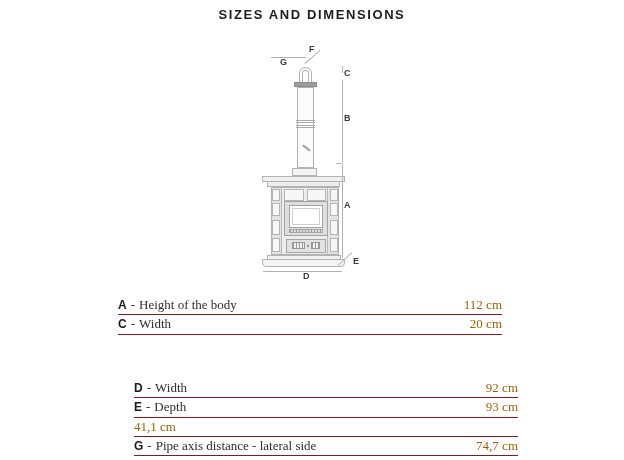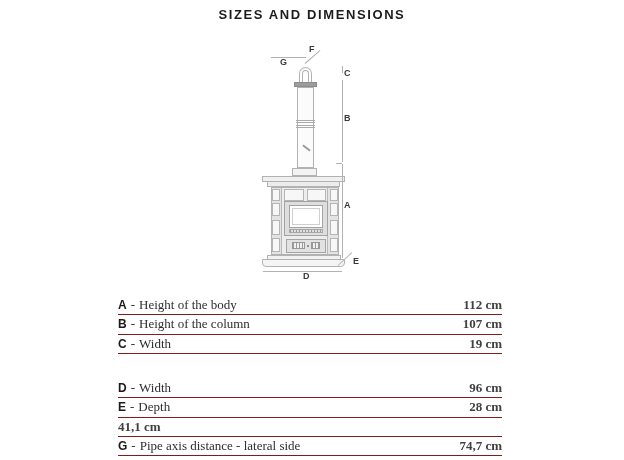--- a/index.html
+++ b/index.html
@@ -40,28 +40,28 @@
   .drawer{left:286px;top:239px;width:40px;height:14px;background:#e2e2e2;border-color:#a5a5a5;}
   .drawer-vent{border-color:#989898;
     background:repeating-linear-gradient(90deg,#9a9a9a 0 1px,#f0f0f0 1px 3px);}
   .dot{left:307px;top:245px;width:2px;height:2px;background:#777;border:none;border-radius:50%;}
   .plinth1{left:267px;top:255px;width:74px;height:5px;background:#f1f1f1;}
   .plinth2{left:262px;top:259px;width:83px;height:8px;background:#f4f4f4;
     border-radius:0 0 4px 4px;}
   .diag{transform-origin:0 50%;}
   
   .dimtable{position:absolute;left:118px;width:384px;}
-  .t1{top:296px;} .t2{top:379px;}
+  .t1{top:296px;} .t2{top:379px;margin-left:16px;}
   .trow{height:18.3px;border-bottom:1px solid #7f1d1d;display:flex;
     justify-content:space-between;align-items:center;font-size:13px;color:#2e2e2e;}
   .tlabel{white-space:nowrap;}
   .tletter{font-family:"Liberation Sans",sans-serif;font-weight:bold;font-size:12px;
     color:#1a1a1a;}
   .tsep{margin:0 4px;}
-  .tvalue{font-weight:bold;color:#404040;white-space:nowrap;}
+  .tvalue{font-weight:normal;color:#a16207;white-space:nowrap;}
 </style>
 </head>
 <body>
 
 <div class="stage">
 
   <div class="page-title">SIZES AND DIMENSIONS</div>
 
   <div class="drawing">
 
@@ -122,37 +122,33 @@
     <div class="ln" style="left:263px;top:271px;width:79px;height:1px;"></div>
     <span class="lbl" style="left:302px;top:272px;">D</span>
   </div>
 
   <div class="dimtable t1">
     <div class="trow">
       <div class="tlabel"><span class="tletter">A</span><span class="tsep">-</span><span>Height of the body</span></div>
       <div class="tvalue">112 cm</div>
     </div>
     <div class="trow">
-      <div class="tlabel"><span class="tletter">B</span><span class="tsep">-</span><span>Height of the column</span></div>
-      <div class="tvalue">107 cm</div>
-    </div>
-    <div class="trow">
       <div class="tlabel"><span class="tletter">C</span><span class="tsep">-</span><span>Width</span></div>
-      <div class="tvalue">19 cm</div>
+      <div class="tvalue">20 cm</div>
     </div>
   </div>
 
   <div class="dimtable t2">
     <div class="trow">
       <div class="tlabel"><span class="tletter">D</span><span class="tsep">-</span><span>Width</span></div>
-      <div class="tvalue">96 cm</div>
+      <div class="tvalue">92 cm</div>
     </div>
     <div class="trow">
       <div class="tlabel"><span class="tletter">E</span><span class="tsep">-</span><span>Depth</span></div>
-      <div class="tvalue">28 cm</div>
+      <div class="tvalue">93 cm</div>
     </div>
     <div class="trow">
       <div class="tvalue">41,1 cm</div>
     </div>
     <div class="trow">
       <div class="tlabel"><span class="tletter">G</span><span class="tsep">-</span><span>Pipe axis distance - lateral side</span></div>
       <div class="tvalue">74,7 cm</div>
     </div>
   </div>
 

